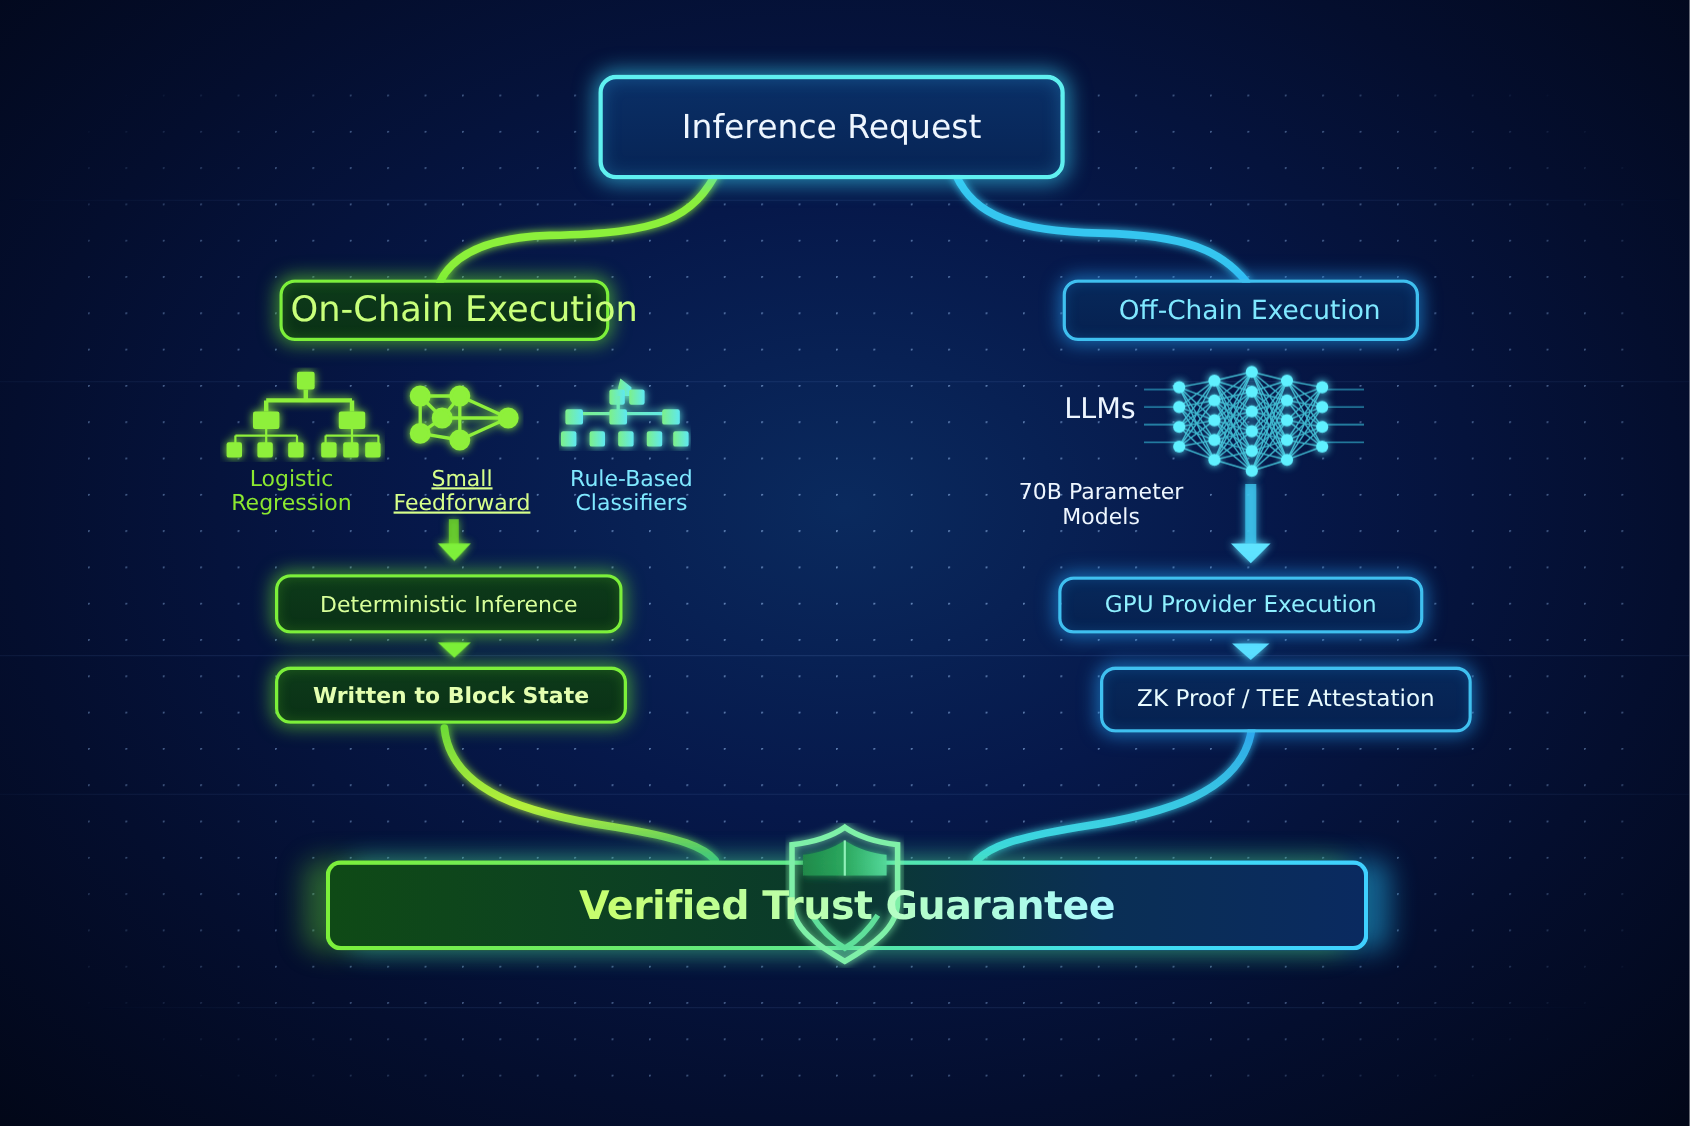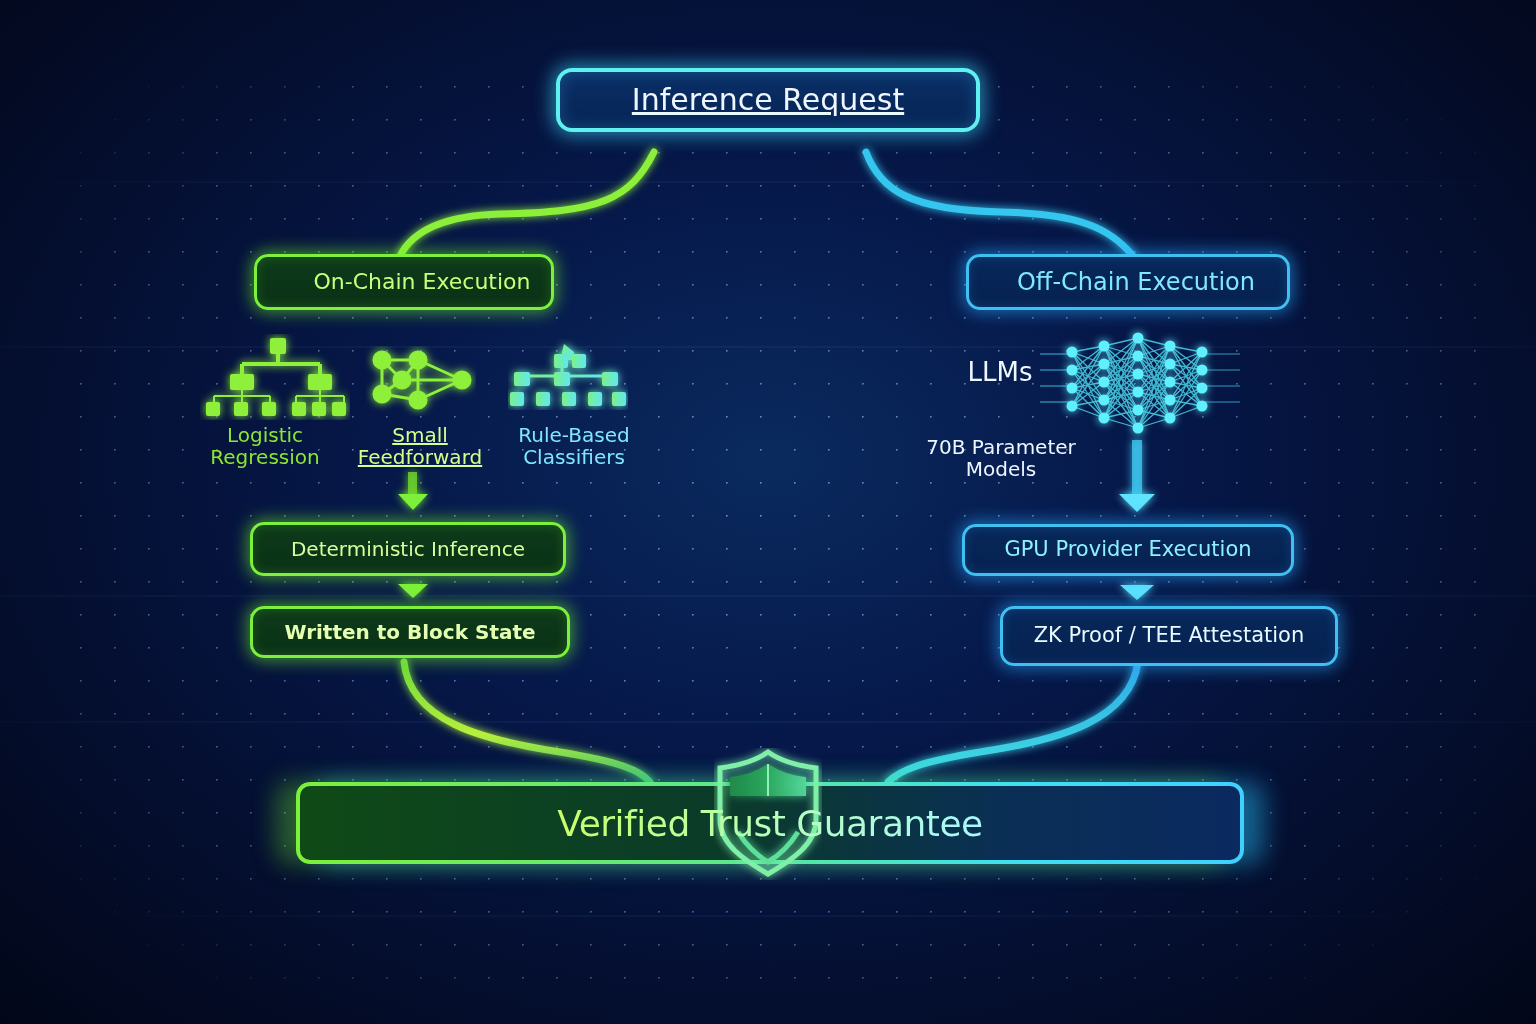--- a/index.html
+++ b/index.html
@@ -42,21 +42,21 @@
     position:absolute; left:296px; top:782px; width:948px; height:82px;
     box-sizing:border-box; border-radius:14px;
     border:4px solid transparent;
     background:
       linear-gradient(90deg, #0f4a16 0%, #0b3b2a 45%, #0a2f55 75%, #0a2a60 100%) padding-box,
       linear-gradient(90deg, #7cf03a 0%, #5ee88a 45%, #40e0f0 75%, #3fd0ff 100%) border-box;
     box-shadow: -20px 0 24px rgba(110,240,40,0.35), 20px 0 24px rgba(40,200,255,0.45);
     display:flex; align-items:center; justify-content:center;
   }
   #final-text {
-    font-size:36px; font-weight:normal; letter-spacing:-0.5px;
+    font-size:36px; font-weight:bold; letter-spacing:-0.5px;
     background: linear-gradient(90deg, #c8ff6a 0%, #b8ffb8 50%, #a8f8ff 100%);
     -webkit-background-clip:text; background-clip:text; color:transparent;
     position:relative; z-index:3;
   }
 </style>
 </head>
 <body>
 
 <svg id="grid" width="1536" height="1024">
   <defs>
@@ -119,26 +119,26 @@
     <g>
       <rect x="1132" y="440" width="10" height="54" fill="#3ec8f0" opacity="0.8"></rect>
       <polygon points="1119,494 1155,494 1137,512" fill="#5fe4ff"></polygon>
     </g>
     <g>
       <polygon points="1120,585 1154,585 1137,600" fill="#5fe4ff"></polygon>
     </g>
   </g>
 </svg>
 
-<div class="box box-cyan" style="left:556px;top:68px;width:424px;height:64px;border-radius:16px;text-decoration:underline;">
+<div class="box box-cyan" style="left:544px;top:68px;width:424px;height:95px;border-radius:16px;">
   <span class="lbl lbl-white" style="font-size:30px;">Inference Request</span>
 </div>
 
 <div class="box box-green" style="left:254px;top:254px;width:300px;height:56px;">
-  <span class="lbl" style="font-size:22px;color:#c8ff7a;margin-left:36px;">On-Chain Execution</span>
+  <span class="lbl" style="font-size:32px;color:#c8ff7a;margin-left:36px;">On-Chain Execution</span>
 </div>
 
 <div class="box box-blue" style="left:966px;top:254px;width:324px;height:56px;">
   <span class="lbl" style="font-size:24px;color:#7fe8ff;margin-left:16px;">Off-Chain Execution</span>
 </div>
 
 <svg class="abs" style="left:200px;top:334px;" width="150" height="86">
   <g filter="url(#glow)" fill="#8ef03a" stroke="#8ef03a">
     <rect x="70" y="4" width="16" height="16" rx="2" stroke="none"></rect>
     <path d="M78 20 V30 M42 30 H120 M42 30 V40 M120 30 V40" stroke-width="4" fill="none"></path>

